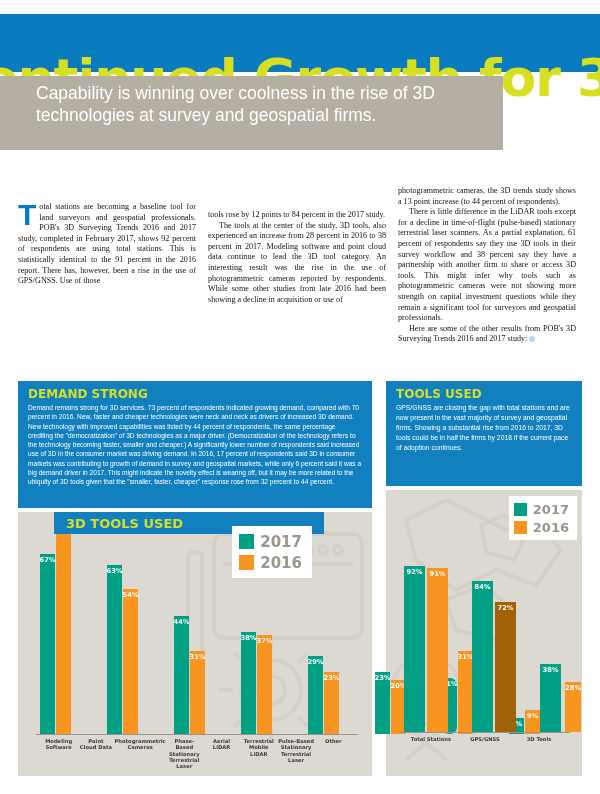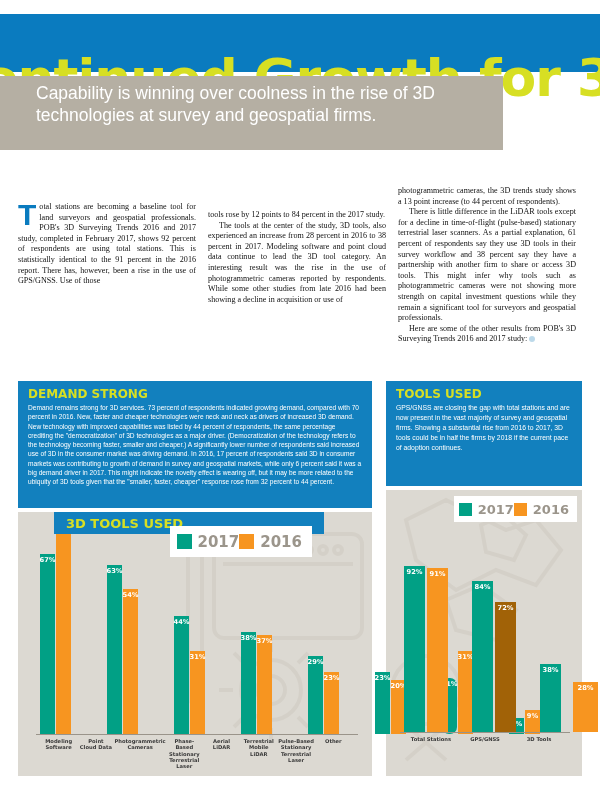--- a/index.html
+++ b/index.html
@@ -155,21 +155,21 @@
   .cat{
     flex:1;text-align:center;
     font-family:"DejaVu Sans", sans-serif;
     font-weight:bold;
     font-size:5.2px;
     line-height:6.3px;
     color:#3A3A3A;
   }
   .legend{
     position:absolute;background:#ffffff;
-    display:flex;
+    display:flex;flex-direction:column;
     justify-content:center;
     padding:5px 10px 5px 7px;
     z-index:6;
   }
   .legend-row{display:flex;align-items:center;gap:6px;margin:1.5px 0;}
   .swatch{width:15px;height:15px;display:block;}
   .swatch.y2017{background:#01A085;}
   .swatch.y2016{background:#F79520;}
   .legend-label{
     font-family:"DejaVu Sans", sans-serif;
@@ -368,21 +368,21 @@
           <span class="val">84%</span>
         </div>
         <div class="bar y2016" style="height: 129.6px; width: 21px; background: #a16207; margin-left: 2px;">
           <span class="val">72%</span>
         </div>
       </div>
       <div class="group" style="flex: 1 1 0%;">
         <div class="bar y2017" style="height: 68.4px; width: 21px; background: rgb(1, 160, 133);">
           <span class="val">38%</span>
         </div>
-        <div class="bar y2016" style="height: 50.4px; width: 25px; background: rgb(247, 149, 32); margin-left: 12px;">
+        <div class="bar y2016" style="height: 50.4px; width: 16px; background: rgb(247, 149, 32); margin-left: 4px;">
           <span class="val">28%</span>
         </div>
       </div>
     </div>
   <div class="axis" style="left:14px;top:242px;width:170px;"></div>
   <div class="cat-labels" id="cats-right" style="left:18px;top:246px;width:162px;">
       <div class="cat">Total Stations</div>
       <div class="cat">GPS/GNSS</div>
       <div class="cat">3D Tools</div>
     </div>

